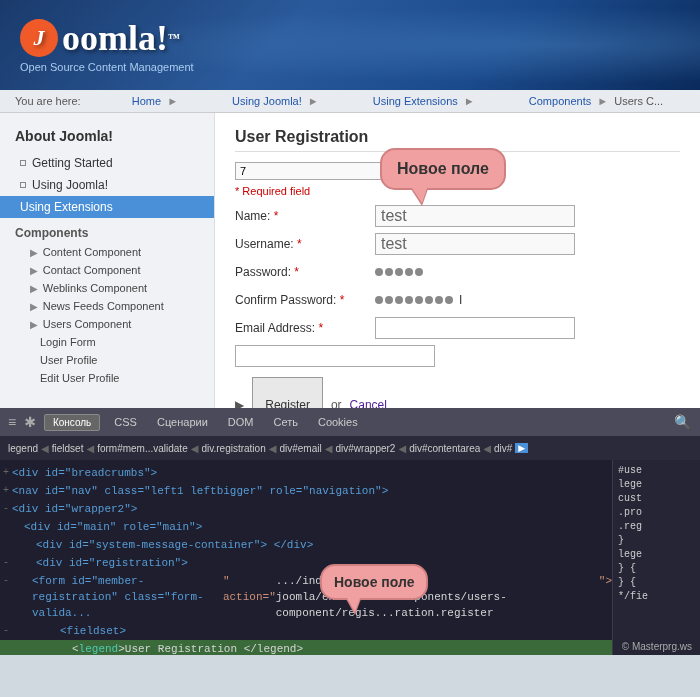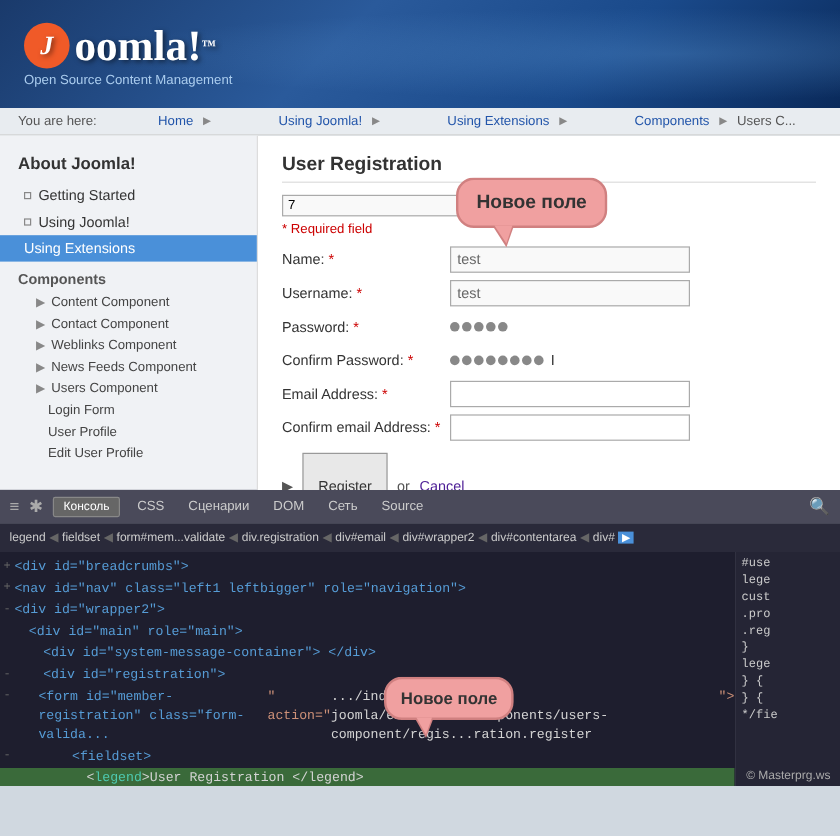--- a/index.html
+++ b/index.html
@@ -155,21 +155,21 @@
       font-size: 12px;
       color: #333;
       flex-shrink: 0;
     }
     .form-label .req { color: #c00; }
     .form-input {
       flex: 1;
       height: 22px;
       border: 1px solid #aaa;
       padding: 2px 5px;
-      font-size: 12px;
+      font-size: 16px;
       background: #fff;
       max-width: 200px;
     }
     .form-input.filled { background: #f9f9f9; color: #666; }
     .dot-input {
       display: flex;
       align-items: center;
       height: 22px;
     }
     .dot { width: 8px; height: 8px; border-radius: 50%; background: #888; margin-right: 2px; display: inline-block; }
@@ -475,42 +475,41 @@
           <span class="dot"></span>
           <span class="dot"></span>
           <span style="margin-left:4px; color:#333; font-size:12px;">I</span>
         </div>
       </div>
       <div class="form-row">
         <div class="form-label">Email Address: <span class="req">*</span></div>
         <input class="form-input" type="text" value="" style="">
       </div>
       <div class="form-row">
-        <div class="form-label">Confirm email Address: <span class="req">*</span></div>
         <input class="form-input" type="text" value="" style="">
       </div>
       
       <div class="form-actions">
         <span style="font-size:12px; color:#555;">▶</span>
         <button class="btn-register">Register</button>
         <span class="or-text">or</span>
         <a href="#" class="btn-cancel">Cancel</a>
       </div>
     </div>
   </div>
 
   <div class="devtools-bar">
     <span class="devtools-icon">≡</span>
     <span class="devtools-icon">✱</span>
     <button class="devtools-btn">Консоль</button>
     <span class="devtools-tab">CSS</span>
     <span class="devtools-tab">Сценарии</span>
     <span class="devtools-tab">DOM</span>
     <span class="devtools-tab">Сеть</span>
-    <span class="devtools-tab">Source</span>
+    <span class="devtools-tab">Cookies</span>
     <span style="flex:1;"></span>
     <span class="devtools-icon">🔍</span>
   </div>
 
   <div class="code-breadcrumb">
     <span>legend</span>
     <span class="sep">◀</span>
     <span>fieldset</span>
     <span class="sep">◀</span>
     <span>form#mem...validate</span>

